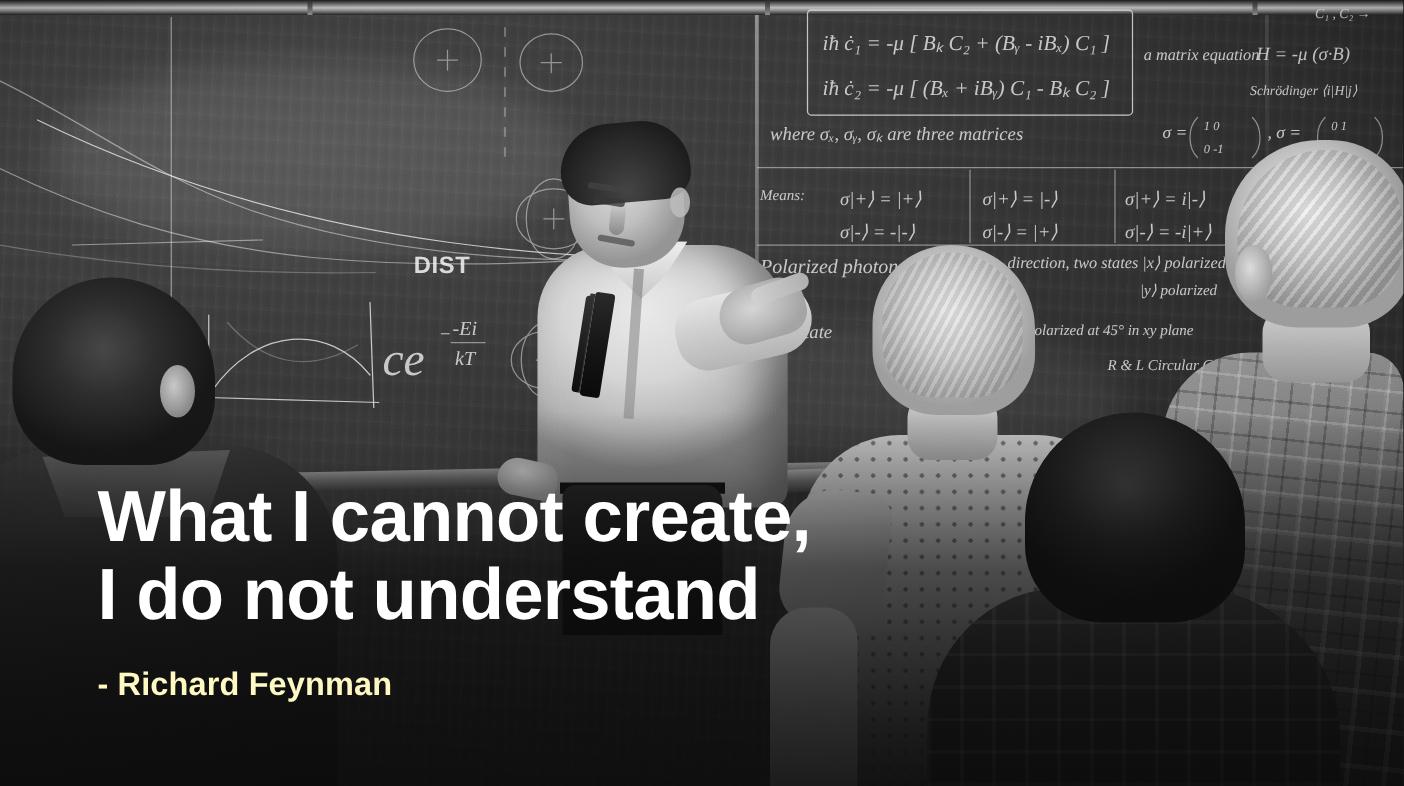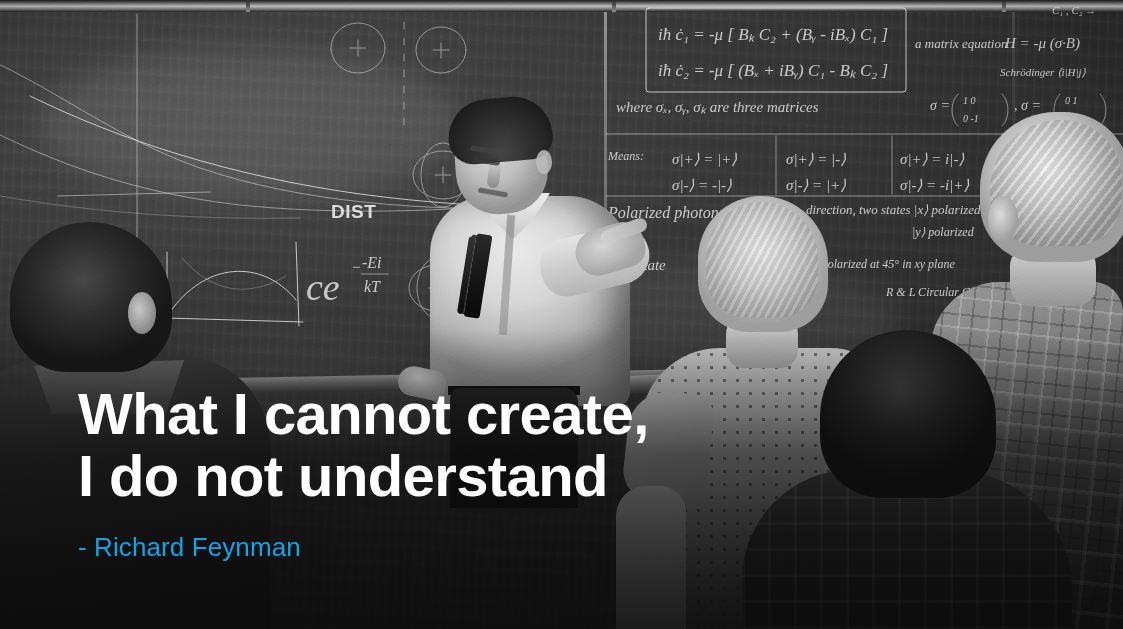--- a/index.html
+++ b/index.html
@@ -261,23 +261,23 @@
 
   
   .overlay{position:absolute;left:78px;bottom:66px;right:50px;}
   .quote{
     margin:0;color:#ffffff;
     font-family:"Liberation Sans",sans-serif;
     font-weight:700;font-size:58px;line-height:1.06;
     letter-spacing:-.6px;white-space:pre-line;
   }
   .attrib{
-    margin:26px 0 0 0;color:#0ea5e9;
+    margin:26px 0 0 0;color:#fef9c3;
     font-family:"Liberation Sans",sans-serif;
-    font-weight:400;font-size:26px;letter-spacing:.1px;
+    font-weight:700;font-size:26px;letter-spacing:.1px;
   }
 </style>
 </head>
 <body>
 
 <div class="stage">
 
   <div class="photo">
 
     <div class="board">

